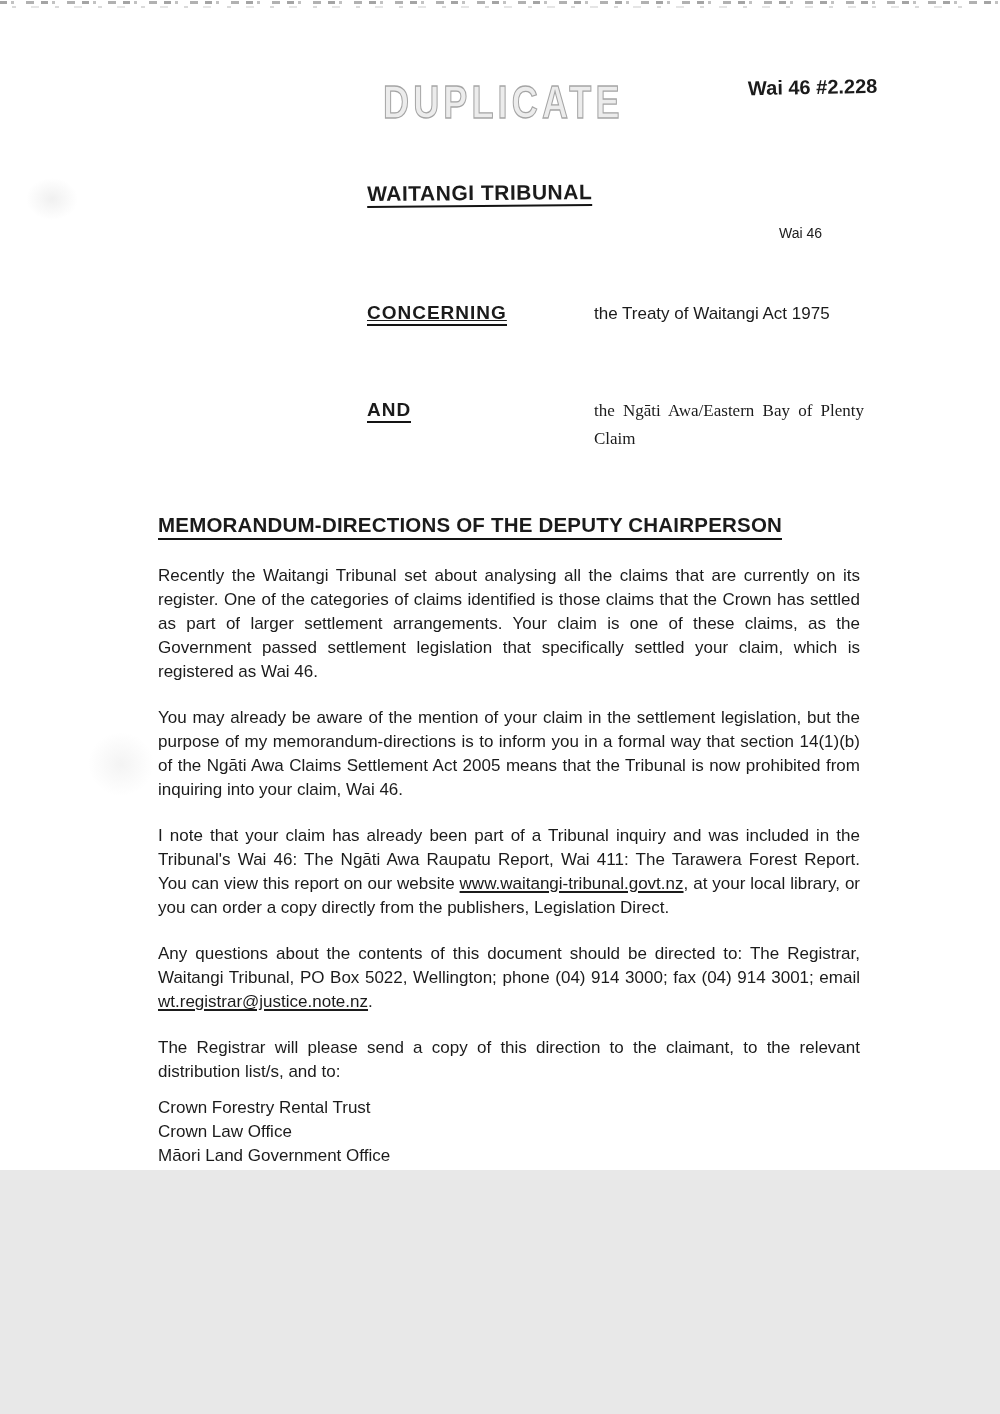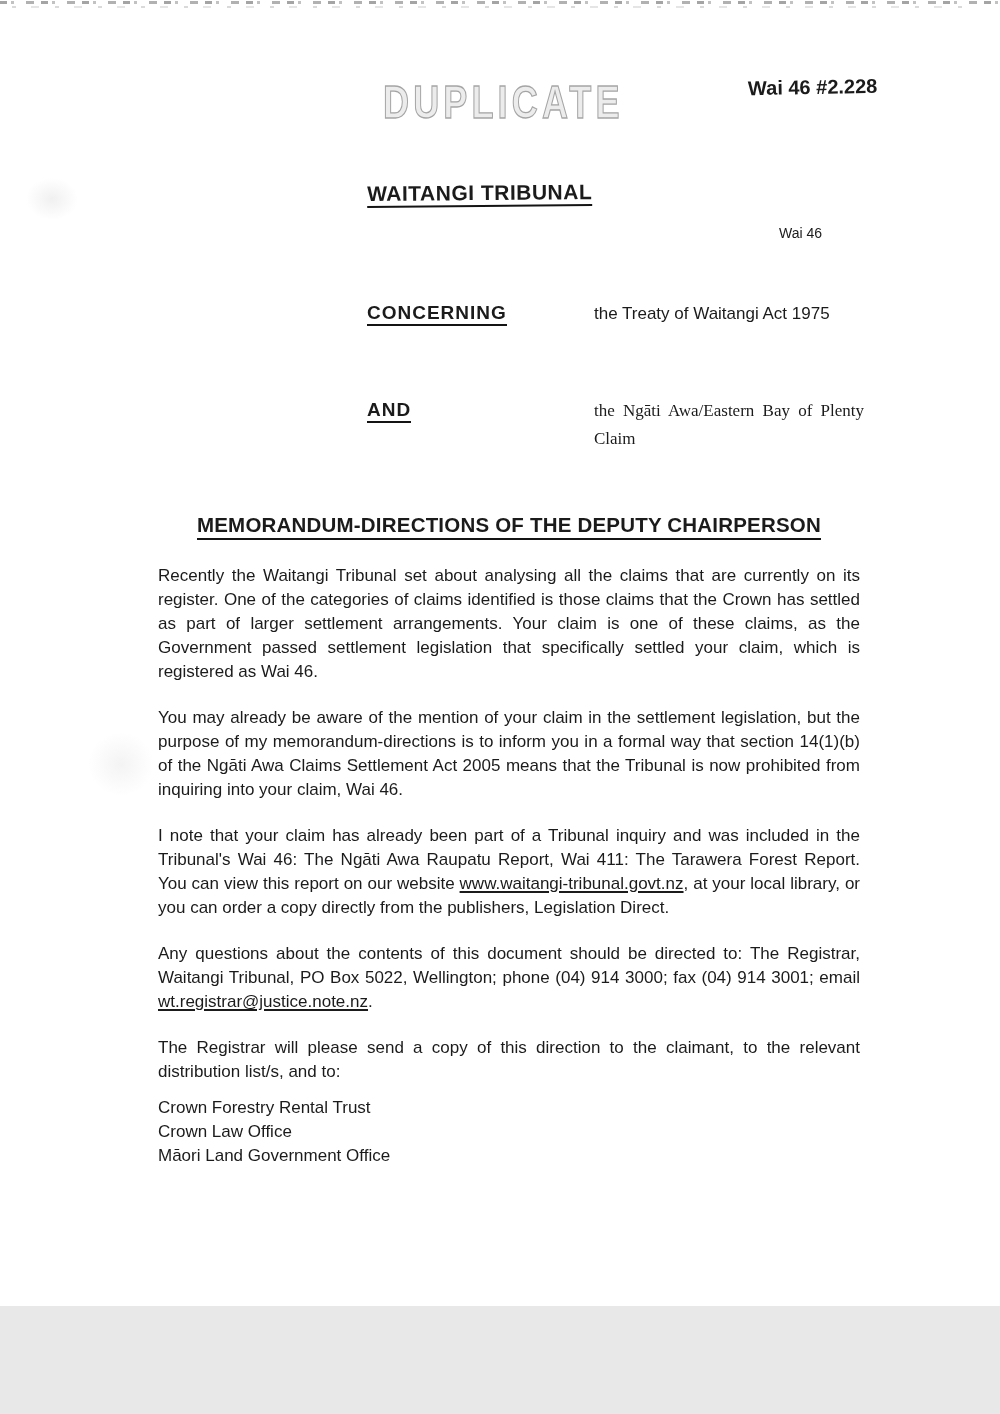--- a/index.html
+++ b/index.html
@@ -1,19 +1,19 @@
 <!DOCTYPE html>
 <html><head>
 <meta charset="utf-8">
 <style>
   html, body { margin: 0; padding: 0; background: #e8e8e8; }
   .page {
     position: relative;
     width: 1000px;
-    height: 1306px;
+    height: 1170px;
     background: #ffffff;
     overflow: hidden;
     font-family: "Liberation Sans", "DejaVu Sans", sans-serif;
     color: #1b1b1b;
   }
   
   .scan-noise-1 {
     position: absolute; top: 1px; left: 0; right: 0; height: 3px;
     background: repeating-linear-gradient(90deg,
       rgba(90,90,90,.55) 0 7px, transparent 7px 11px,
@@ -58,30 +58,30 @@
     position: absolute; left: 779px; top: 225px; font-size: 14px;
   }
   .cap-label {
     position: absolute; left: 367px;
     font-size: 19px; font-weight: 700; letter-spacing: 1px;
   }
   .cap-text {
     position: absolute; left: 594px; width: 270px;
     font-size: 17px; line-height: 28px; text-align: justify;
   }
-  .cap-label.concerning { top: 302px; }
+  .cap-label.concerning { top: 302px; text-decoration: underline; }
   .cap-text.concerning  { top: 300px; }
   .cap-label.and        { top: 399px; }
   .cap-text.and         { top: 397px; font-family: Liberation Serif, serif; }
 
   .main {
     position: absolute; left: 158px; top: 513px; width: 702px;
     font-size: 17px; line-height: 24px;
   }
-  .title-wrap { text-align: center; margin: 0 0 25px 0; }
+  .title-wrap { text-align: left; margin: 0 0 25px 0; }
   .title {
     font-size: 20.5px; font-weight: 700; letter-spacing: .2px;
     border-bottom: 2.5px solid #141414; padding-bottom: 2px;
     white-space: nowrap;
   }
   .para { margin: 0 0 22px 0; text-align: justify; }
   .para.tight { margin-bottom: 12px; }
   .ulink { text-decoration: underline; text-decoration-thickness: 1.5px; text-underline-offset: 2px; color: inherit; }
   .recipient { line-height: 24px; }
 </style>

